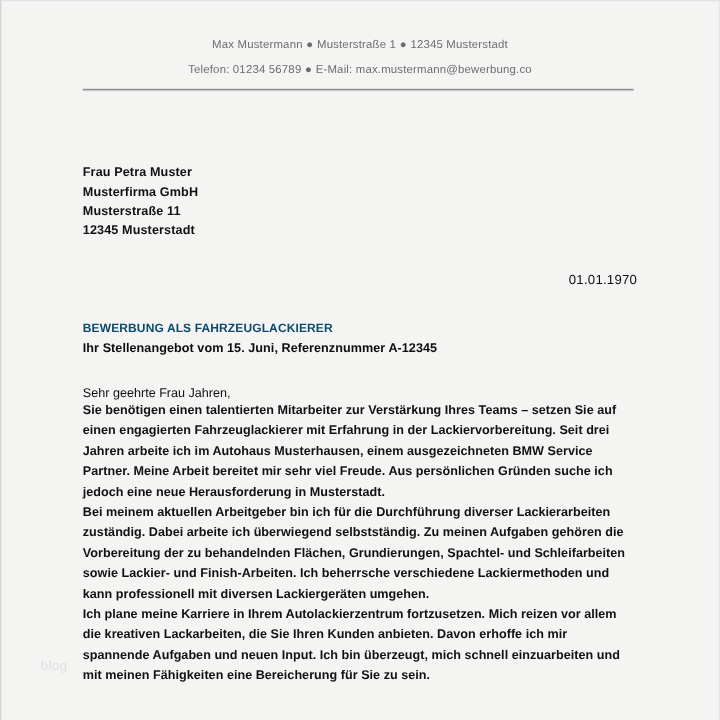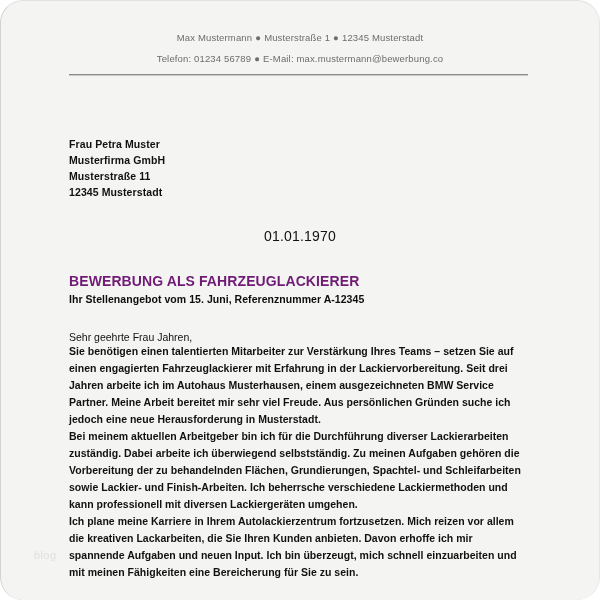--- a/index.html
+++ b/index.html
@@ -14,21 +14,20 @@
     width: 600px;
     height: 600px;
     box-sizing: border-box;
     background: #f4f4f3;
     border-left: 1px solid #d2d2d2;
     border-top: 1px solid #e2e2e2;
     border-right: 1px solid #e6e6e6;
     overflow: hidden;
     font-family: "Liberation Sans", sans-serif;
     color: #1e1e1e;
-    border-radius: 23px;
     -webkit-font-smoothing: antialiased;
   }
 
   
   .letterhead {
     padding-top: 30px;
     text-align: center;
   }
 
   .letterhead-line {
@@ -69,36 +68,36 @@
   .recipient {
     font-size: 10.5px;
     font-weight: bold;
     line-height: 1.52;
     color: #111111;
     letter-spacing: 0.1px;
   }
 
   .date {
     margin-top: 27px;
-    text-align: center;
-    font-size: 14px;
+    text-align: right;
+    font-size: 11px;
     color: #111111;
     letter-spacing: 0.2px;
   }
 
   .subject {
     margin-top: 29px;
   }
 
   .subject-main {
-    font-size: 14px;
+    font-size: 10px;
     font-weight: bold;
     letter-spacing: 0.1px;
     line-height: 1.2;
-    color: #701a75;
+    color: #0c4a6e;
   }
 
   .subject-sub {
     font-size: 10.5px;
     font-weight: bold;
     margin-top: 3px;
     letter-spacing: 0.05px;
     color: #0d0d0d;
   }
 

